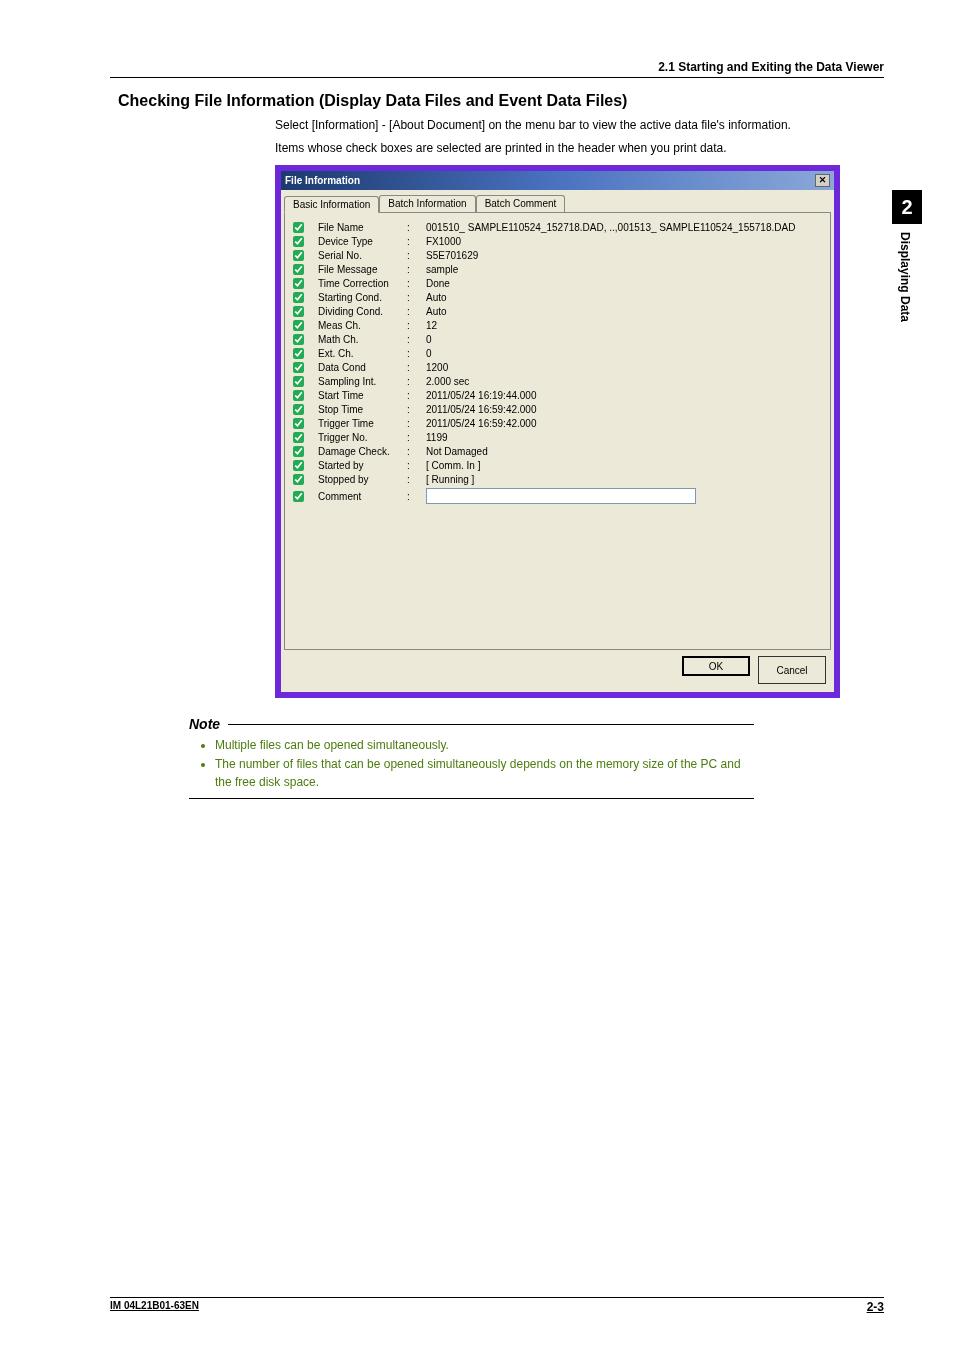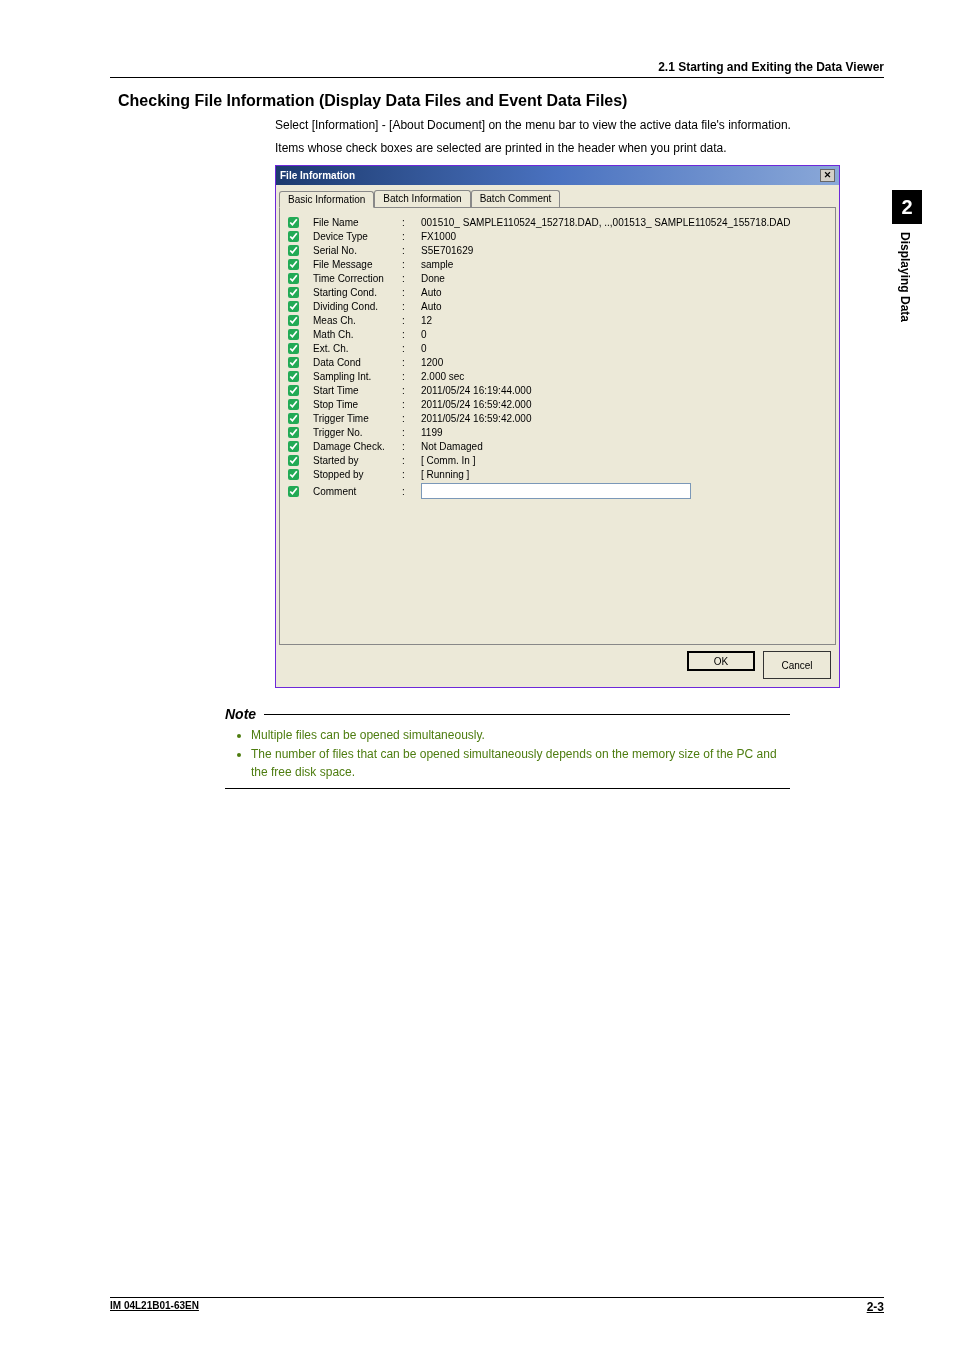--- a/index.html
+++ b/index.html
@@ -33,21 +33,21 @@
     margin-left: 165px;
     line-height: 1.55;
     margin-bottom: 4px;
   }
   .screenshot-container {
     margin-left: 165px;
     margin-top: 8px;
   }
   .dialog {
     width: 565px;
-    border: 1px solid #6d28d9;
+    border: 6px solid #6d28d9;
     font-family: 'MS Sans Serif', Tahoma, sans-serif;
     font-size: 10px;
     background: #ece9d8;
     position: relative;
   }
   .titlebar {
     background: linear-gradient(to right, #1c3a6e, #4a72c0, #8aa8d8);
     color: #fff;
     font-weight: bold;
     padding: 3px 4px;
@@ -146,21 +146,21 @@
     background: #ece9d8;
     font-size: 10px;
     cursor: default;
   }
   .dlg-btn.ok {
     border: 2px solid #000;
     height: 20px;
     font-weight: normal;
   }
   .note-block {
-    margin-left: 115px;
+    margin-left: 79px;
     margin-top: 18px;
     width: 565px;
   }
   .note-header {
     display: flex;
     align-items: center;
     margin-bottom: 4px;
   }
   .note-title {
     font-style: italic;

